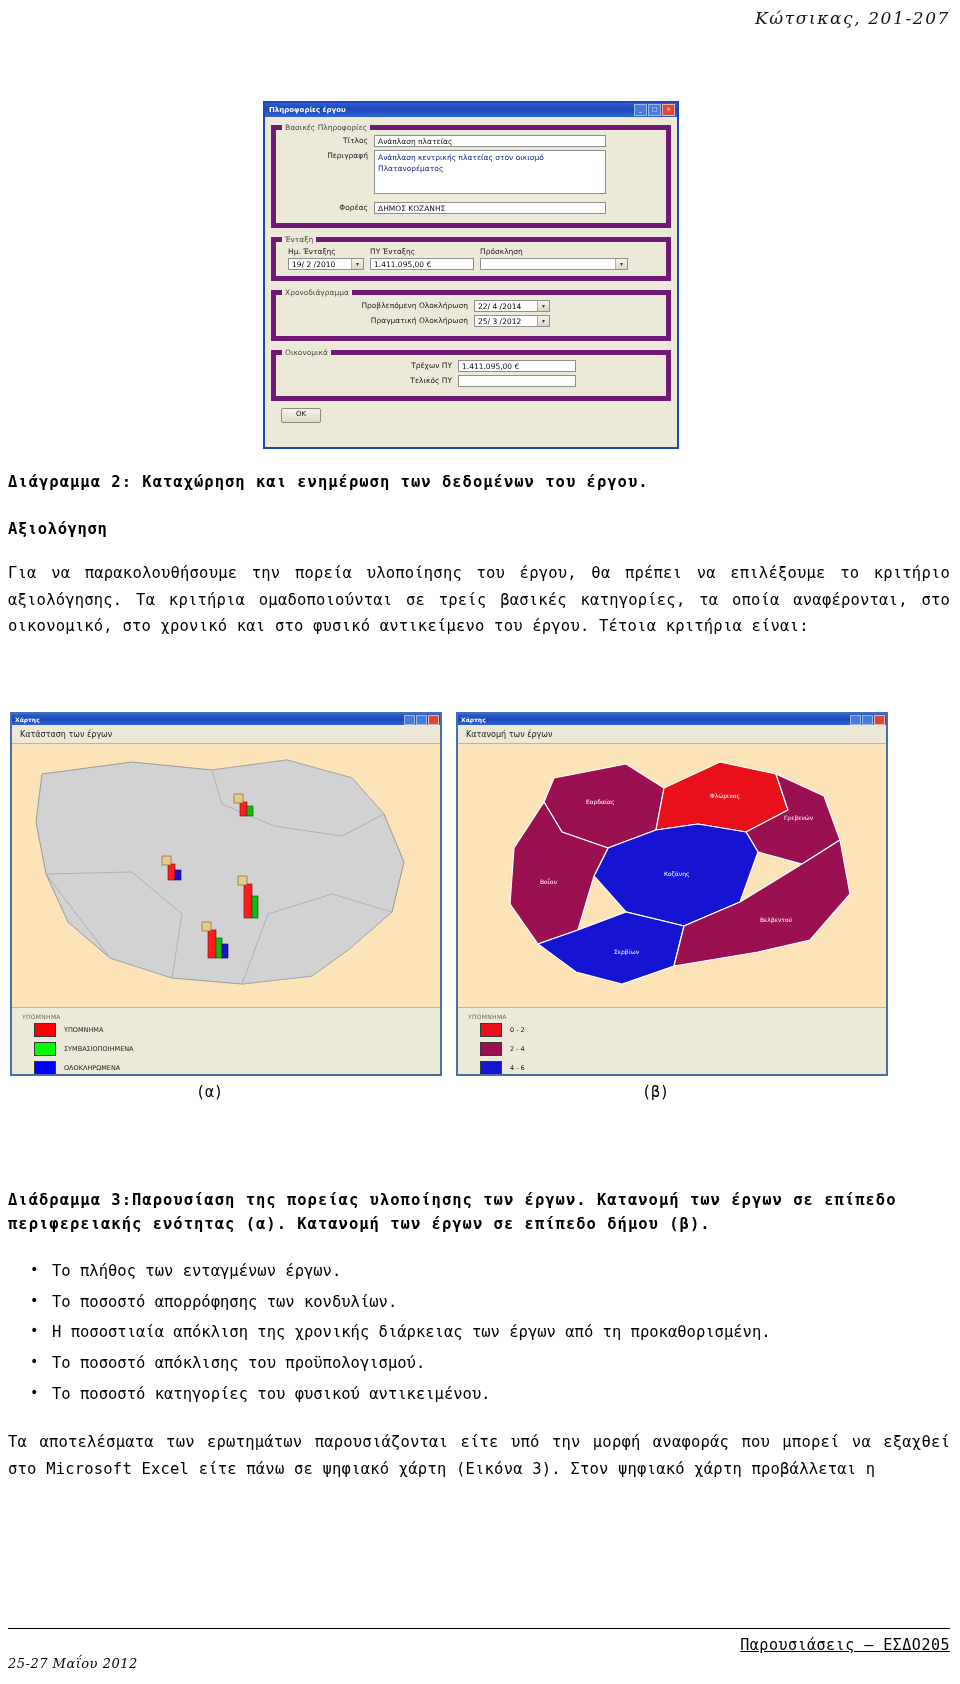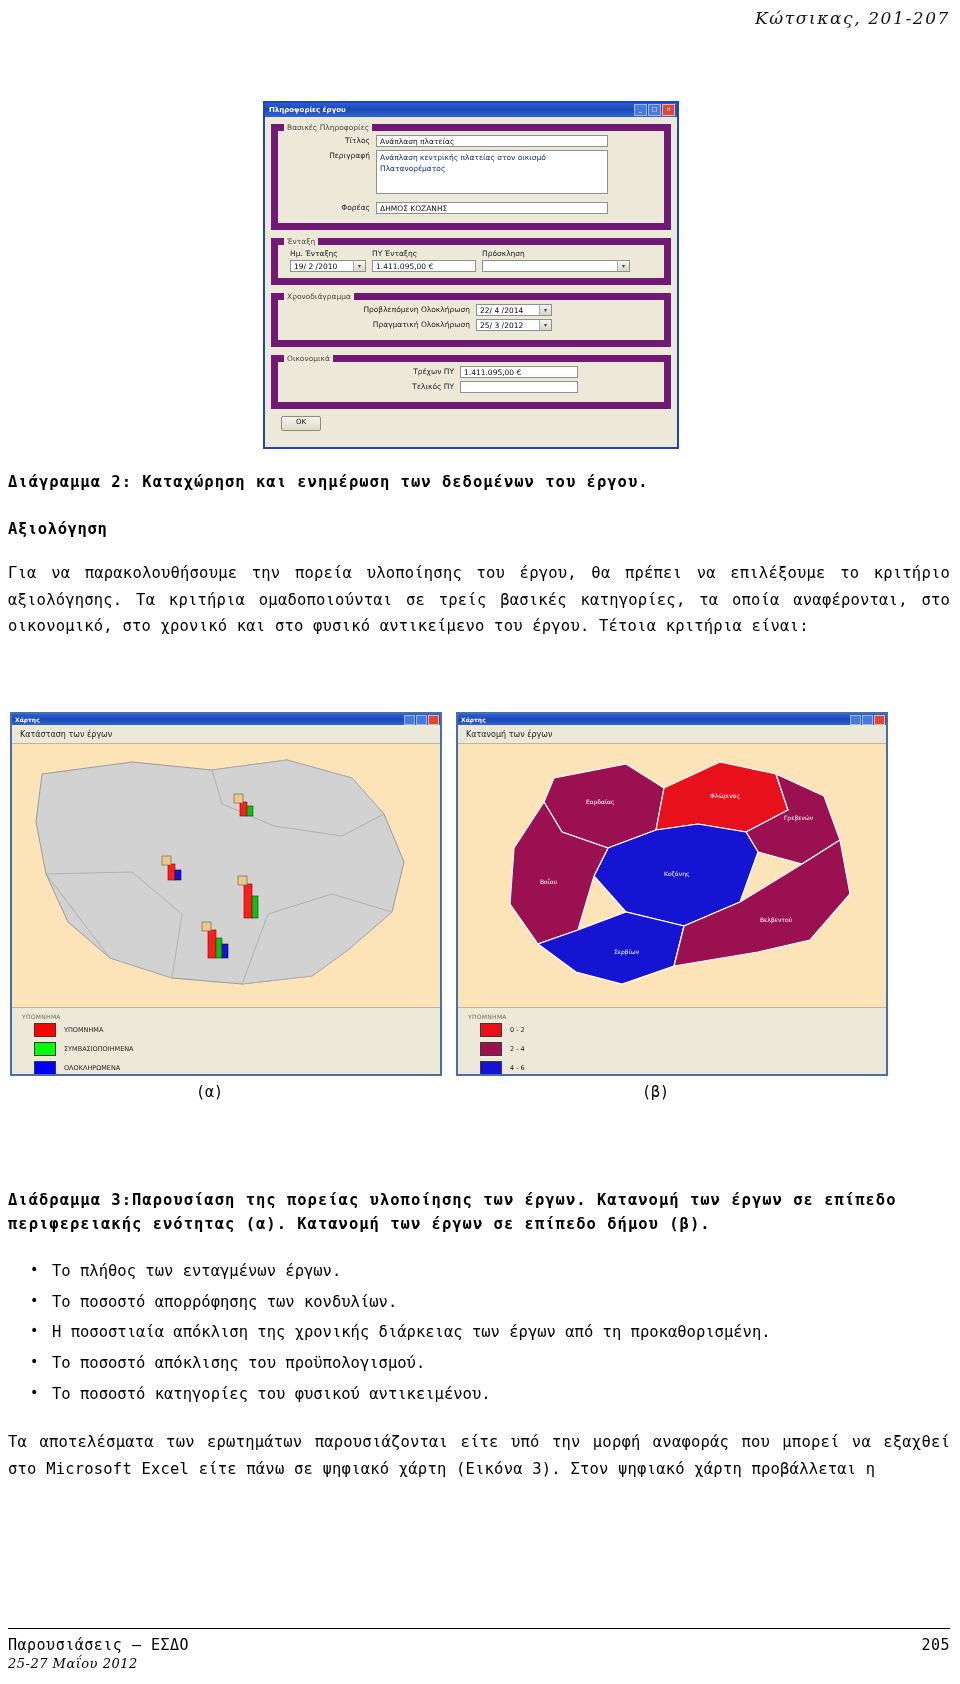--- a/index.html
+++ b/index.html
@@ -92,21 +92,21 @@
     border: 1px solid #9cb8e8;
     background: #4a7ade;
     font-size: 6px; line-height: 8px;
     text-align: center; color: #fff;
   }
   .dlg-btn.close { background: #d94a36; border-color: #f0b0a6; }
 
   .dlg-client { padding: 6px 6px 0 6px; }
 
   fieldset.grp {
-    border: 7px solid #701a75;
+    border: 5px solid #701a75;
     border-radius: 0;
     margin: 0 0 7px 0;
     padding: 3px 6px 6px 6px;
     background: #ece9d8;
   }
   fieldset.grp > legend {
     font-size: 7.5px;
     color: #4a4a46;
     padding: 0 3px;
   }
@@ -291,21 +291,22 @@
   .footer {
     position: absolute;
     left: 8px; right: 10px;
     top: 1636px;
     font-family: "DejaVu Sans Mono", monospace;
     font-size: 15px;
     letter-spacing: 0.5px;
   }
   .footer-line {
     display: flex;
-    justify-content: space-between;
+    justify-content: flex-end;
+    text-decoration: underline;
   }
   .footer-date {
     font-family: "DejaVu Serif", serif;
     font-style: italic;
     font-size: 13px;
     letter-spacing: 0.5px;
     margin-top: 2px;
   }
 </style>
 </head>

